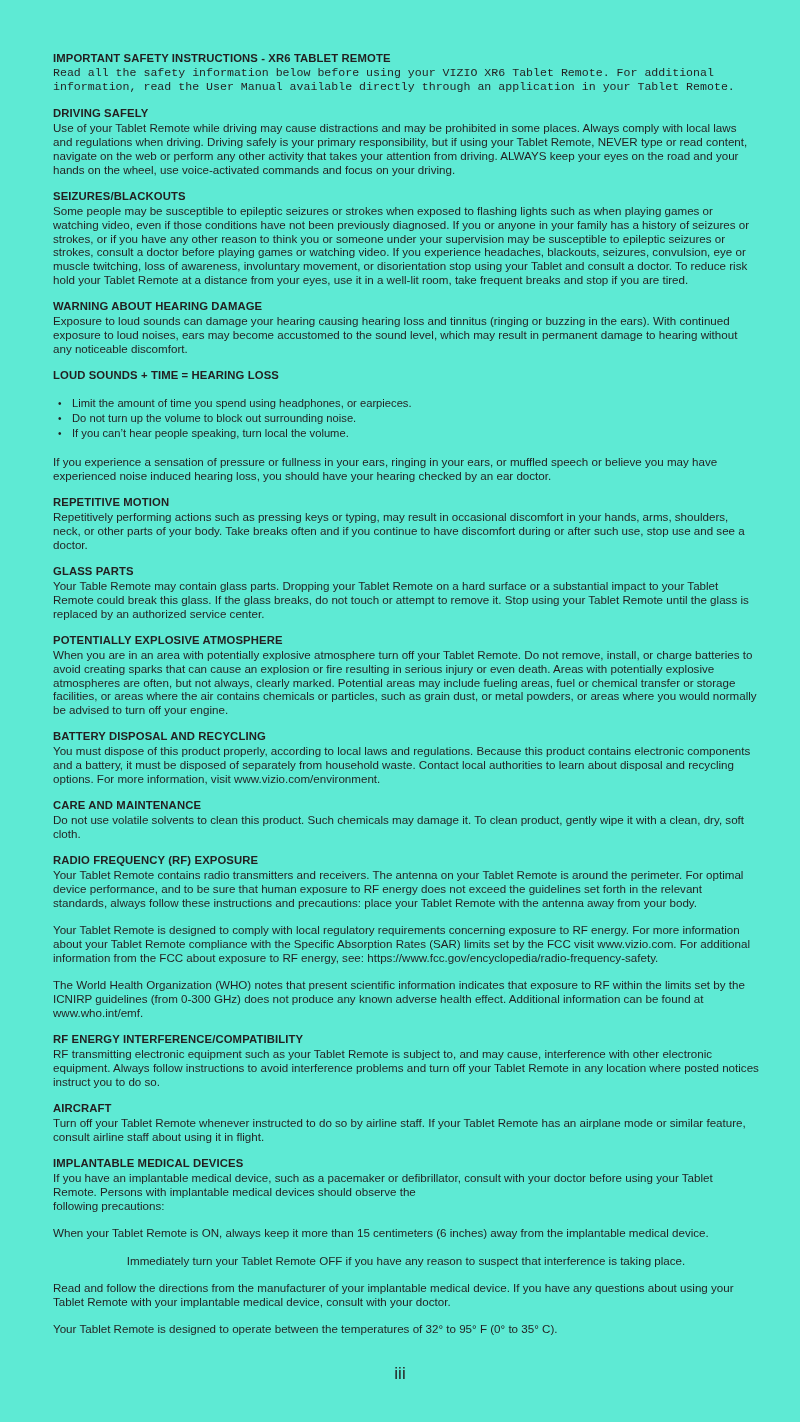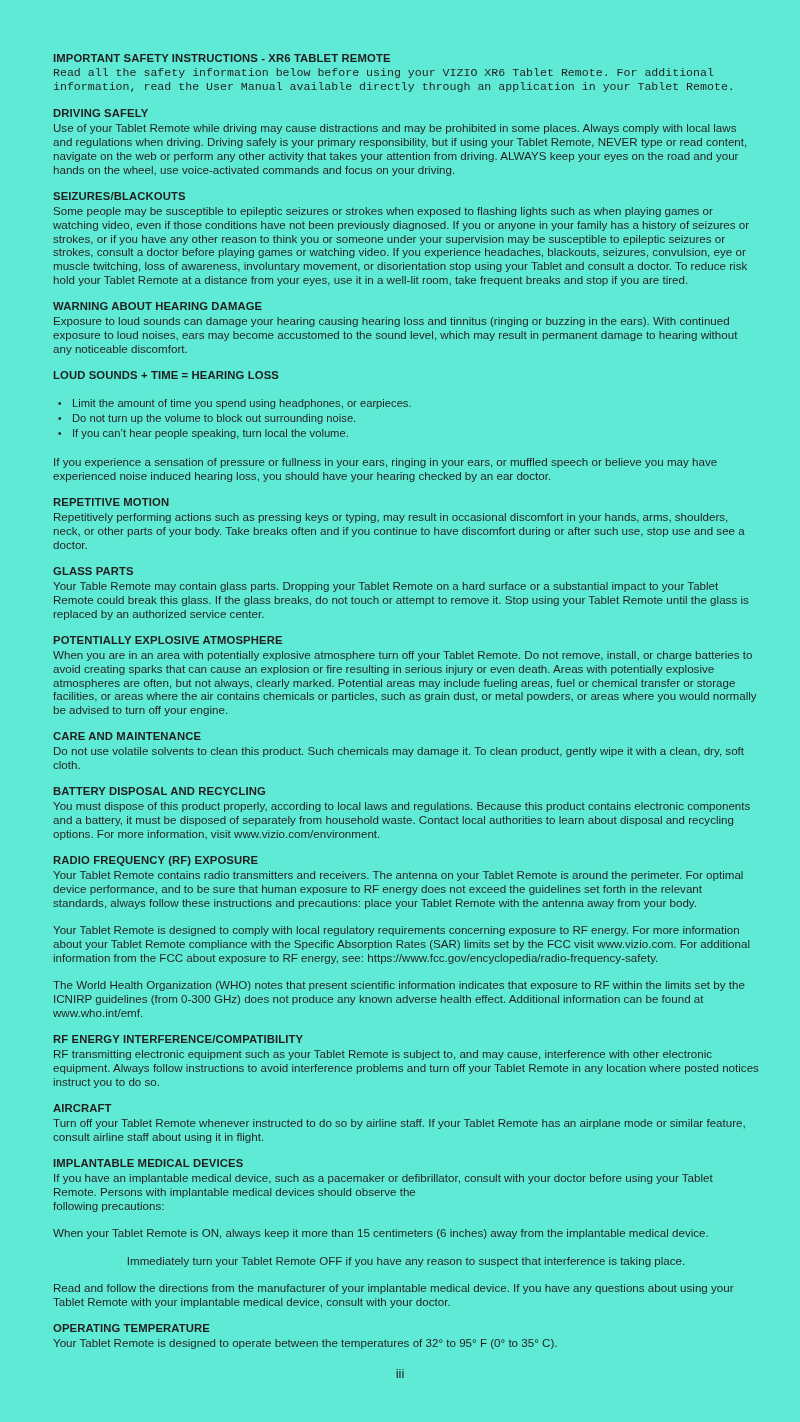--- a/index.html
+++ b/index.html
@@ -69,21 +69,21 @@
     top: -0.5px;
     font-size: 10px;
     color: #231f20;
   }
   .footer {
     position: absolute;
     left: 0;
     right: 0;
     bottom: 42px;
     text-align: center;
-    font-size: 13px;
+    font-size: 17px;
     line-height: 13px;
     color: #231f20;
   }
 </style>
 </head>
 <body>
 
 <div class="page">
   <div class="content" id="content-root">
       <div class="section">
@@ -117,26 +117,26 @@
       </div>
       <div class="section">
         <h2 class="heading">GLASS PARTS</h2>
         <p class="body-text" style="white-space: pre-line;">Your Table Remote may contain glass parts. Dropping your Tablet Remote on a hard surface or a substantial impact to your Tablet Remote could break this glass. If the glass breaks, do not touch or attempt to remove it. Stop using your Tablet Remote until the glass is replaced by an authorized service center.</p>
       </div>
       <div class="section">
         <h2 class="heading">POTENTIALLY EXPLOSIVE ATMOSPHERE</h2>
         <p class="body-text" style="white-space: pre-line;">When you are in an area with potentially explosive atmosphere turn off your Tablet Remote. Do not remove, install, or charge batteries to avoid creating sparks that can cause an explosion or fire resulting in serious injury or even death. Areas with potentially explosive atmospheres are often, but not always, clearly marked. Potential areas may include fueling areas, fuel or chemical transfer or storage facilities, or areas where the air contains chemicals or particles, such as grain dust, or metal powders, or areas where you would normally be advised to turn off your engine.</p>
       </div>
       <div class="section">
+        <h2 class="heading">BATTERY DISPOSAL AND RECYCLING</h2>
+        <p class="body-text" style="white-space: pre-line;">You must dispose of this product properly, according to local laws and regulations. Because this product contains electronic components and a battery, it must be disposed of separately from household waste. Contact local authorities to learn about disposal and recycling options. For more information, visit www.vizio.com/environment.</p>
+      </div>
+      <div class="section">
         <h2 class="heading">CARE AND MAINTENANCE</h2>
         <p class="body-text" style="white-space: pre-line;">Do not use volatile solvents to clean this product. Such chemicals may damage it. To clean product, gently wipe it with a clean, dry, soft cloth.</p>
-      </div>
-      <div class="section">
-        <h2 class="heading">BATTERY DISPOSAL AND RECYCLING</h2>
-        <p class="body-text" style="white-space: pre-line;">You must dispose of this product properly, according to local laws and regulations. Because this product contains electronic components and a battery, it must be disposed of separately from household waste. Contact local authorities to learn about disposal and recycling options. For more information, visit www.vizio.com/environment.</p>
       </div>
       <div class="section">
         <h2 class="heading">RADIO FREQUENCY (RF) EXPOSURE</h2>
         <p class="body-text" style="white-space: pre-line;">Your Tablet Remote contains radio transmitters and receivers. The antenna on your Tablet Remote is around the perimeter. For optimal device performance, and to be sure that human exposure to RF energy does not exceed the guidelines set forth in the relevant standards, always follow these instructions and precautions: place your Tablet Remote with the antenna away from your body.</p>
         <p class="body-text" style="white-space: pre-line;">Your Tablet Remote is designed to comply with local regulatory requirements concerning exposure to RF energy. For more information about your Tablet Remote compliance with the Specific Absorption Rates (SAR) limits set by the FCC visit www.vizio.com. For additional information from the FCC about exposure to RF energy, see: https://www.fcc.gov/encyclopedia/radio-frequency-safety.</p>
         <p class="body-text" style="white-space: pre-line;">The World Health Organization (WHO) notes that present scientific information indicates that exposure to RF within the limits set by the ICNIRP guidelines (from 0-300 GHz) does not produce any known adverse health effect. Additional information can be found at www.who.int/emf.</p>
       </div>
       <div class="section">
         <h2 class="heading">RF ENERGY INTERFERENCE/COMPATIBILITY</h2>
         <p class="body-text" style="white-space: pre-line;">RF transmitting electronic equipment such as your Tablet Remote is subject to, and may cause, interference with other electronic equipment. Always follow instructions to avoid interference problems and turn off your Tablet Remote in any location where posted notices instruct you to do so.</p>
@@ -147,18 +147,17 @@
       </div>
       <div class="section">
         <h2 class="heading">IMPLANTABLE MEDICAL DEVICES</h2>
         <p class="body-text" style="white-space: pre-line;">If you have an implantable medical device, such as a pacemaker or defibrillator, consult with your doctor before using your Tablet Remote. Persons with implantable medical devices should observe the
 following precautions:</p>
         <p class="body-text" style="white-space: pre-line;">When your Tablet Remote is ON, always keep it more than 15 centimeters (6 inches) away from the implantable medical device.</p>
         <p class="body-text" style="white-space: pre-line; text-align: center;">Immediately turn your Tablet Remote OFF if you have any reason to suspect that interference is taking place.</p>
         <p class="body-text" style="white-space: pre-line;">Read and follow the directions from the manufacturer of your implantable medical device. If you have any questions about using your Tablet Remote with your implantable medical device, consult with your doctor.</p>
       </div>
       <div class="section">
-        <h2 class="heading">OPERATING TEMPERATURE</h2>
         <p class="body-text" style="white-space: pre-line;">Your Tablet Remote is designed to operate between the temperatures of 32° to 95° F (0° to 35° C).</p>
       </div>
     </div>
   <div class="footer">iii</div>
 </div>
 
 </body></html>

